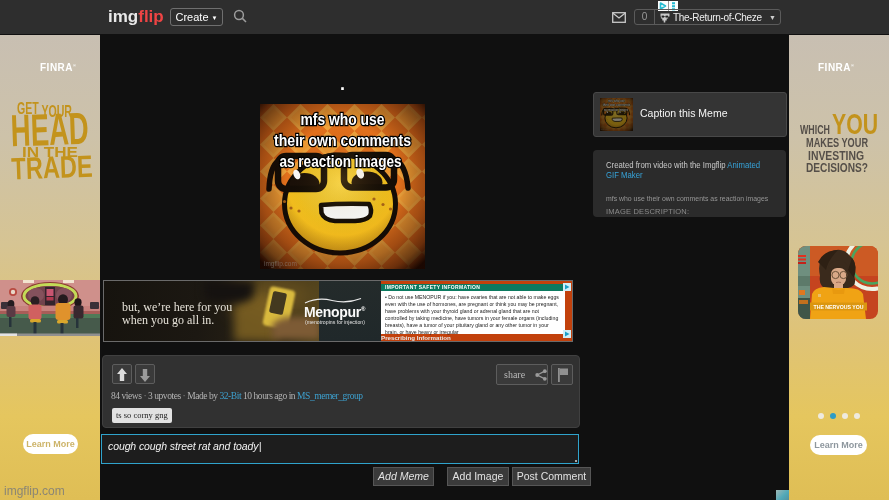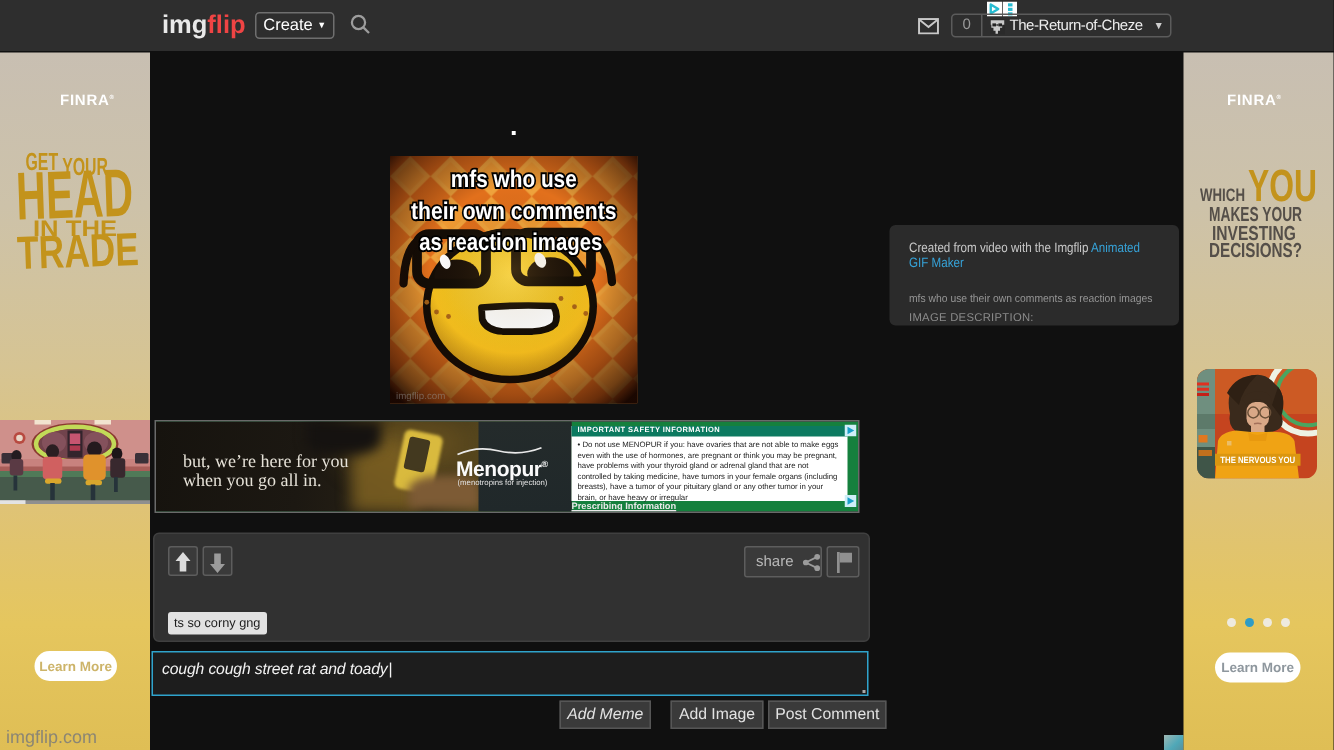--- a/index.html
+++ b/index.html
@@ -118,28 +118,37 @@
           <text x="80.5" y="62.5" font-size="16" textLength="122" lengthAdjust="spacingAndGlyphs">as reaction images</text>
         </g>
         <text x="4" y="162" font-family="Liberation Sans, sans-serif" font-size="6.5" fill="#999" opacity="0.5">imgflip.com</text>
       </symbol>
     </defs>
   </svg>
   <svg class="abs" style="left:160px;top:69.5px;" width="165" height="165">
       <use href="#memeart"></use>
     </svg>
 
+  <div class="abs" style="left:493px;top:58px;width:194px;height:45px;background:#343434;border:1px solid #484848;border-radius:3px;">
+    <div class="abs" id="thumb" style="left:6px;top:5px;width:33px;height:33px;">
+      <svg width="33" height="33" viewBox="0 0 165 165">
+          <use href="#memeart"></use>
+          <rect width="165" height="165" fill="#1c1506" opacity="0.55"></rect>
+        </svg>
+    </div>
+    <div class="abs" style="left:46px;top:14px;color:#f5f5f5;font-size:10.5px;">Caption this Meme</div>
+  </div>
 
   <div class="abs" style="left:493px;top:116px;width:193px;height:67px;background:#2b2b2b;border-radius:4px;">
     <div class="abs" style="left:13px;top:11px;color:#c9c9c9;font-size:9px;line-height:9.5px;white-space:nowrap;transform:scaleX(0.86);transform-origin:left top;">Created from video with the Imgflip <span style="color:#36a3d9;">Animated</span><br><span style="color:#36a3d9;">GIF Maker</span></div>
     <div class="abs" style="left:13px;top:35px;color:#8b8b8b;font-size:7.5px;letter-spacing:0.2px;margin-top:22px;">IMAGE DESCRIPTION:</div>
     <div class="abs" style="left:13px;top:43.5px;color:#969696;font-size:7.5px;white-space:nowrap;transform:scaleX(0.92);transform-origin:left top;">mfs who use their own comments as reaction images</div>
   </div>
 
-  <div class="abs" id="banner" style="left:4px;top:247px;width:468px;height:60px;background:#15803d;outline:1px solid #6a6a6a;overflow:hidden;">
+  <div class="abs" id="banner" style="left:4px;top:247px;width:468px;height:60px;background:#c2410c;outline:1px solid #6a6a6a;overflow:hidden;">
 
     <div class="abs" style="left:0;top:0;width:277px;height:60px;background:linear-gradient(97deg,#16130e 0%,#1c1812 35%,#251f14 52%,#3a2f18 66%,#56471e 78%,#41391d 90%,#2d2a1b 100%);"></div>
     <div class="abs" style="left:125px;top:-8px;width:85px;height:45px;background:#6b5420;border-radius:50%;filter:blur(10px);opacity:0.85;"></div>
     <div class="abs" style="left:130px;top:12px;width:44px;height:48px;background:#7a5f22;border-radius:45% 45% 0 0;filter:blur(5px);opacity:0.9;"></div>
     <div class="abs" style="left:162px;top:7px;width:26px;height:40px;background:#d9ba3e;border-radius:4px;transform:rotate(12deg);filter:blur(1px);"></div>
     <div class="abs" style="left:167px;top:11px;width:14px;height:22px;background:#43391f;border-radius:2px;transform:rotate(12deg);"></div>
     <div class="abs" style="left:168px;top:36px;width:48px;height:22px;background:#7d5b35;border-radius:45% 35% 10% 10%;filter:blur(3px);"></div>
     <div class="abs" style="left:215px;top:0px;width:62px;height:60px;background:linear-gradient(180deg,#242b2b,#20282a);"></div>
     <div class="abs" style="left:100px;top:0px;width:50px;height:22px;background:#151210;border-radius:0 0 40% 40%;filter:blur(4px);"></div>
     <div class="abs" style="left:18px;top:19px;color:#e6e2d8;font-family:'Liberation Serif',serif;font-size:12px;white-space:nowrap;">but, we’re here for you</div>
@@ -160,21 +169,21 @@
     <svg class="abs" style="left:459px;top:2px" width="8" height="8" viewBox="0 0 8 8">
         <rect width="8" height="8" fill="#cfeef7"></rect>
         <path d="M2 1.5 L6.5 4 L2 6.5 Z" fill="#1a9fc9"></path>
       </svg>
     <svg class="abs" style="left:459px;top:49px" width="8" height="8" viewBox="0 0 8 8">
         <rect width="8" height="8" fill="#cfeef7"></rect>
         <path d="M2 1.5 L6.5 4 L2 6.5 Z" fill="#1a9fc9"></path>
       </svg>
   </div>
 
-  <div class="abs" style="left:2px;top:320.5px;width:478px;height:73px;background:#313131;border:1px solid #404040;border-radius:4px;">
+  <div class="abs" style="left:2px;top:320.5px;width:478px;height:73px;background:#313131;border:1px solid #404040;border-radius:4px;font-family:Liberation Serif, serif;">
     <div class="abs" style="left:9px;top:8px;width:20px;height:20px;background:#3a3a3a;border:1px solid #5d5d5d;border-radius:2px;text-align:center;"><svg width="12" height="14" viewBox="0 0 12 14" style="margin-top:3px">
           <path d="M6 0 L11 6 H8.2 V13 H3.8 V6 H1 Z" fill="#dcdcdc"></path>
         </svg></div>
     <div class="abs" style="left:32px;top:8px;width:20px;height:20px;background:#3a3a3a;border:1px solid #5d5d5d;border-radius:2px;text-align:center;"><svg width="12" height="14" viewBox="0 0 12 14" style="margin-top:3px">
           <path d="M6 14 L1 8 H3.8 V1 H8.2 V8 H11 Z" fill="#9b9b9b"></path>
         </svg></div>
     <div class="abs" style="left:393px;top:8px;width:52px;height:21px;background:#3a3a3a;border:1px solid #5d5d5d;border-radius:2px;">
       <span class="abs" style="left:7px;top:4px;color:#b9b9b9;font-size:10px;">share</span>
       <svg class="abs" style="left:38px;top:4px" width="12" height="12" viewBox="0 0 12 12">
           <circle cx="9.8" cy="2.2" r="1.9" fill="#9b9b9b"></circle>
@@ -183,20 +192,21 @@
           <line x1="2.2" y1="6" x2="9.8" y2="2.2" stroke="#9b9b9b" stroke-width="1.3"></line>
           <line x1="2.2" y1="6" x2="9.8" y2="9.8" stroke="#9b9b9b" stroke-width="1.3"></line>
         </svg>
     </div>
     <div class="abs" style="left:448px;top:8px;width:22px;height:21px;background:#3a3a3a;border:1px solid #5d5d5d;border-radius:2px;">
       <svg class="abs" style="left:5px;top:3px" width="12" height="14" viewBox="0 0 12 14">
           <rect x="1" y="0" width="1.8" height="14" fill="#909090"></rect>
           <path d="M2.8 0.5 H11 V7 H2.8 Z" fill="#909090"></path>
         </svg>
     </div>
+    <div class="abs" style="left:8px;top:35px;color:#b4b4b4;font-size:9.5px;letter-spacing:-0.45px;white-space:nowrap;">84 views <span style="color:#8a8a8a">·</span> 3 upvotes <span style="color:#8a8a8a">·</span> Made by <span style="color:#3da0ce;">32-Bit</span> 10 hours ago in <span style="color:#3da0ce;">MS_memer_group</span></div>
     <div class="abs" style="left:9px;top:52px;height:15.5px;background:#e2e2e2;border-radius:2px;color:#1b1b1b;font-size:8.5px;line-height:15.5px;padding:0 4px;">ts so corny gng</div>
   </div>
 
   <div class="abs" style="left:1px;top:400px;width:478px;height:30px;background:#1d1d1d;border:1.5px solid #2fa3cc;">
     <div class="abs" style="left:6px;top:5px;color:#f2f2f2;font-size:10.5px;letter-spacing:-0.1px;white-space:nowrap;font-style:italic;">cough cough street rat and toady<span style="font-weight:100;margin-left:0.5px;">|</span></div>
     <div class="abs" style="right:1px;bottom:1px;width:2px;height:2px;background:#aaa;"></div>
   </div>
 
   <div class="abs btn2" style="left:273px;width:61px;font-style:italic;">Add Meme</div>
   <div class="abs btn2" style="left:336px;width:62px;margin-left:11px;">Add Image</div>

